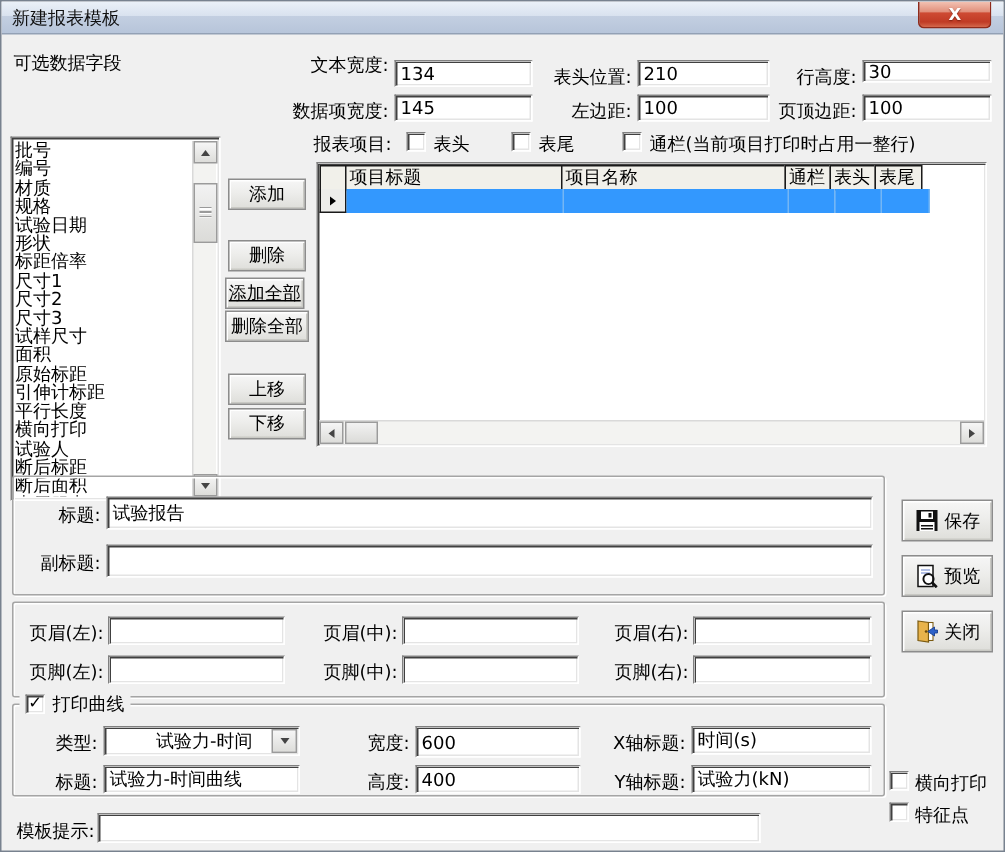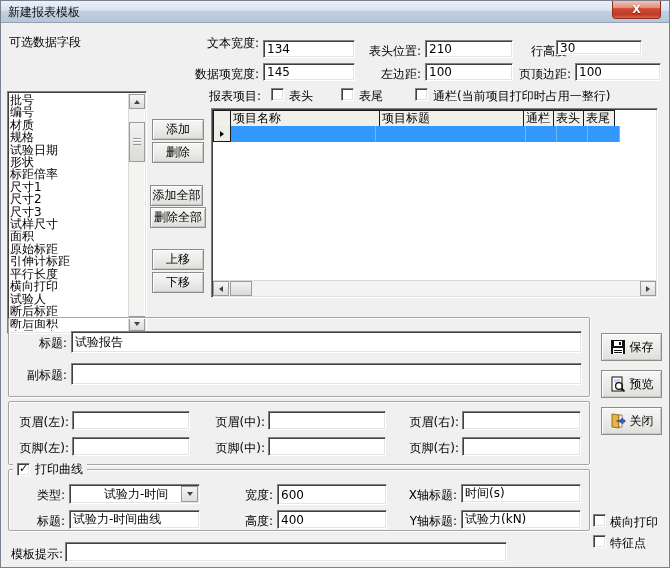--- a/index.html
+++ b/index.html
@@ -109,53 +109,53 @@
       <div class="thumb" style="top:28px;height:40px;">
           <span class="grip"></span>
         </div>
       <div class="sbtn" style="bottom:0;">
           <span class="tri-down"></span>
         </div>
     </div>
   </div>
 
   <button class="btn3d" style="left:151px;top:118px;width:52px;height:21px;">添加</button>
-  <button class="btn3d" style="left:151px;top:141px;width:52px;height:21px;">删除</button>
-  <button class="btn3d" style="left:149px;top:184px;width:53px;height:21px;">添加全部</button>
+  <button class="btn3d" style="left:151px;top:159px;width:52px;height:21px;">删除</button>
+  <button class="btn3d" style="left:149px;top:184px;width:53px;height:21px;text-decoration:underline;">添加全部</button>
   <button class="btn3d" style="left:149px;top:206px;width:56px;height:21px;">删除全部</button>
   <button class="btn3d" style="left:151px;top:248px;width:52px;height:21px;">上移</button>
   <button class="btn3d" style="left:151px;top:271px;width:52px;height:21px;">下移</button>
 
   <div class="lbl r" style="left:186px;top:34px;width:72px;">文本宽度:</div>
   <input class="inp" style="left: 262px; top: 39px; width: 92px; height: 18px;" value="134">
   <div class="lbl r" style="left:352px;top:42px;width:68px;">表头位置:</div>
   <input class="inp" style="left: 424px; top: 39px; width: 88px; height: 18px;" value="210">
   <div class="lbl r" style="left:514px;top:42px;width:56px;">行高度:</div>
-  <input class="inp" style="left: 555px; top: 39px; width: 86px; height: 15px;" value="30">
+  <input class="inp" style="left: 574px; top: 39px; width: 86px; height: 15px;" value="30">
 
   <div class="lbl r" style="left:180px;top:65px;width:78px;">数据项宽度:</div>
   <input class="inp" style="left: 262px; top: 62px; width: 92px; height: 18px;" value="145">
   <div class="lbl r" style="left:352px;top:65px;width:68px;">左边距:</div>
   <input class="inp" style="left: 424px; top: 62px; width: 88px; height: 18px;" value="100">
   <div class="lbl r" style="left:508px;top:65px;width:62px;">页顶边距:</div>
   <input class="inp" style="left: 574px; top: 62px; width: 86px; height: 18px;" value="100">
 
   <div class="lbl" style="left:208px;top:87px;">报表项目:</div>
   <span class="cb" style="left:270px;top:87px;"></span>
   <div class="lbl" style="left:288px;top:87px;">表头</div>
   <span class="cb" style="left:340px;top:87px;"></span>
   <div class="lbl" style="left:358px;top:87px;">表尾</div>
   <span class="cb" style="left:414px;top:87px;"></span>
   <div class="lbl" style="left:432px;top:87px;">通栏(当前项目打印时占用一整行)</div>
 
   <div class="grid sunkbox">
     <div class="gridhead">
       <div class="gh" style="width:18px;"></div>
+      <div class="gh c1">项目标题</div>
       <div class="gh c2">项目名称</div>
-      <div class="gh c1">项目标题</div>
       <div class="gh c3">通栏</div>
       <div class="gh c4">表头</div>
       <div class="gh c5">表尾</div>
     </div>
     <div class="gridrow">
       <div class="gsel">
           <span class="tri-right" style="border-left-color:#000;"></span>
         </div>
       <div class="gcell c1"></div>
       <div class="gcell c2"></div>

